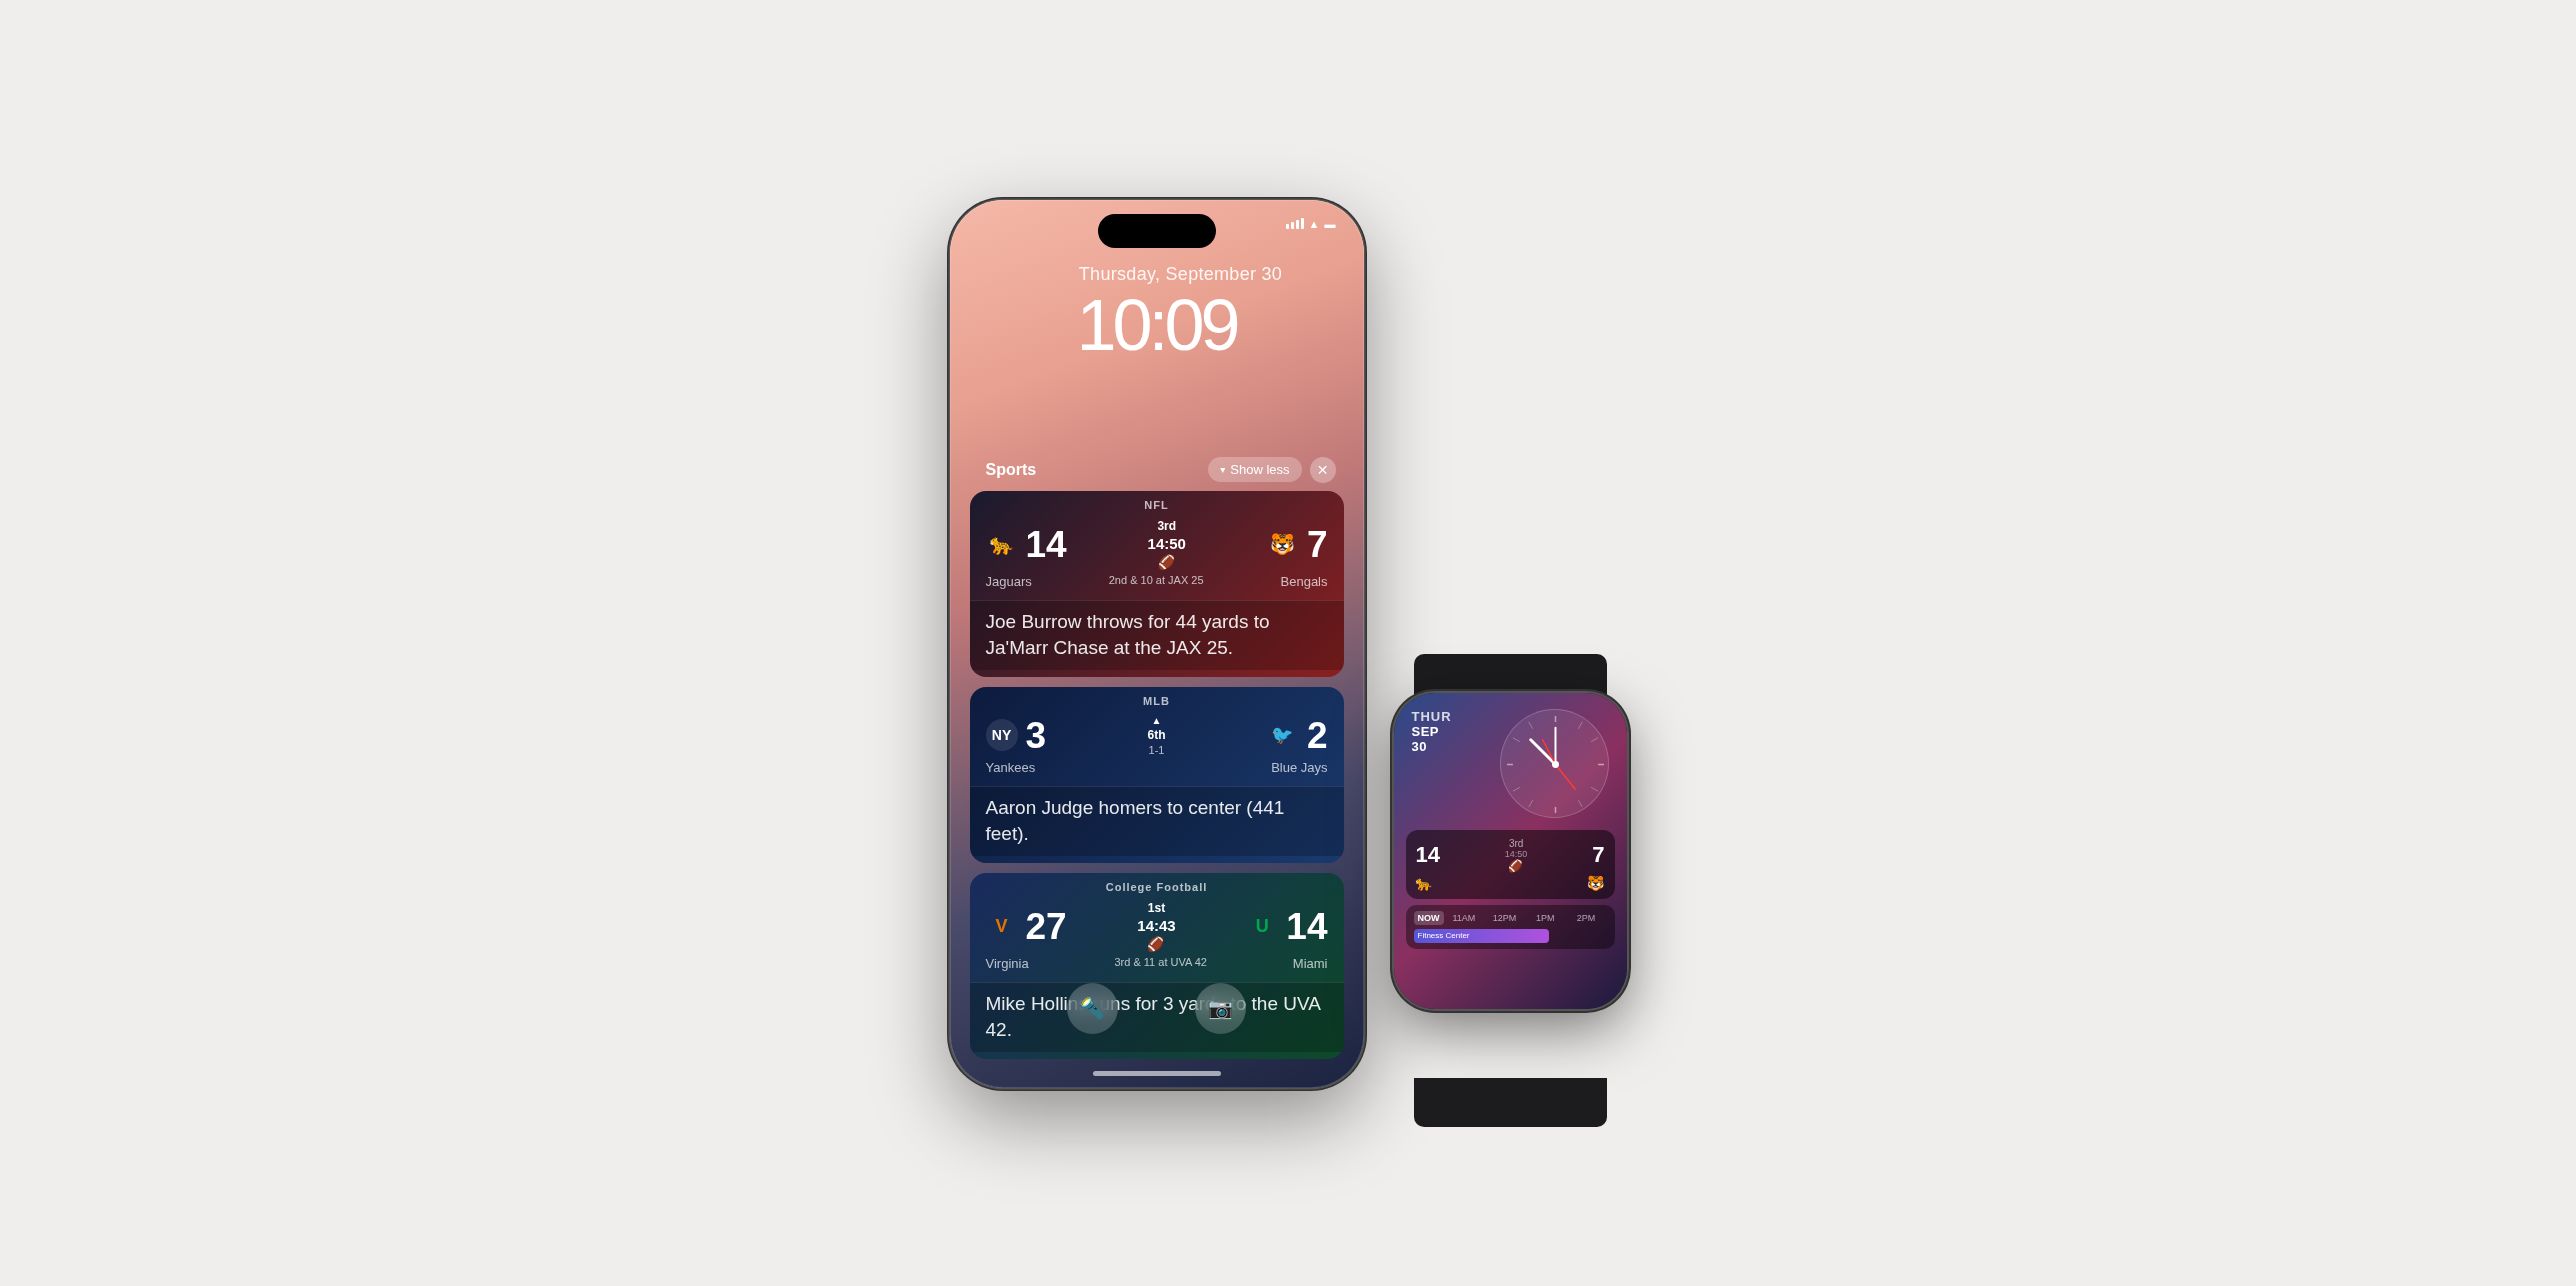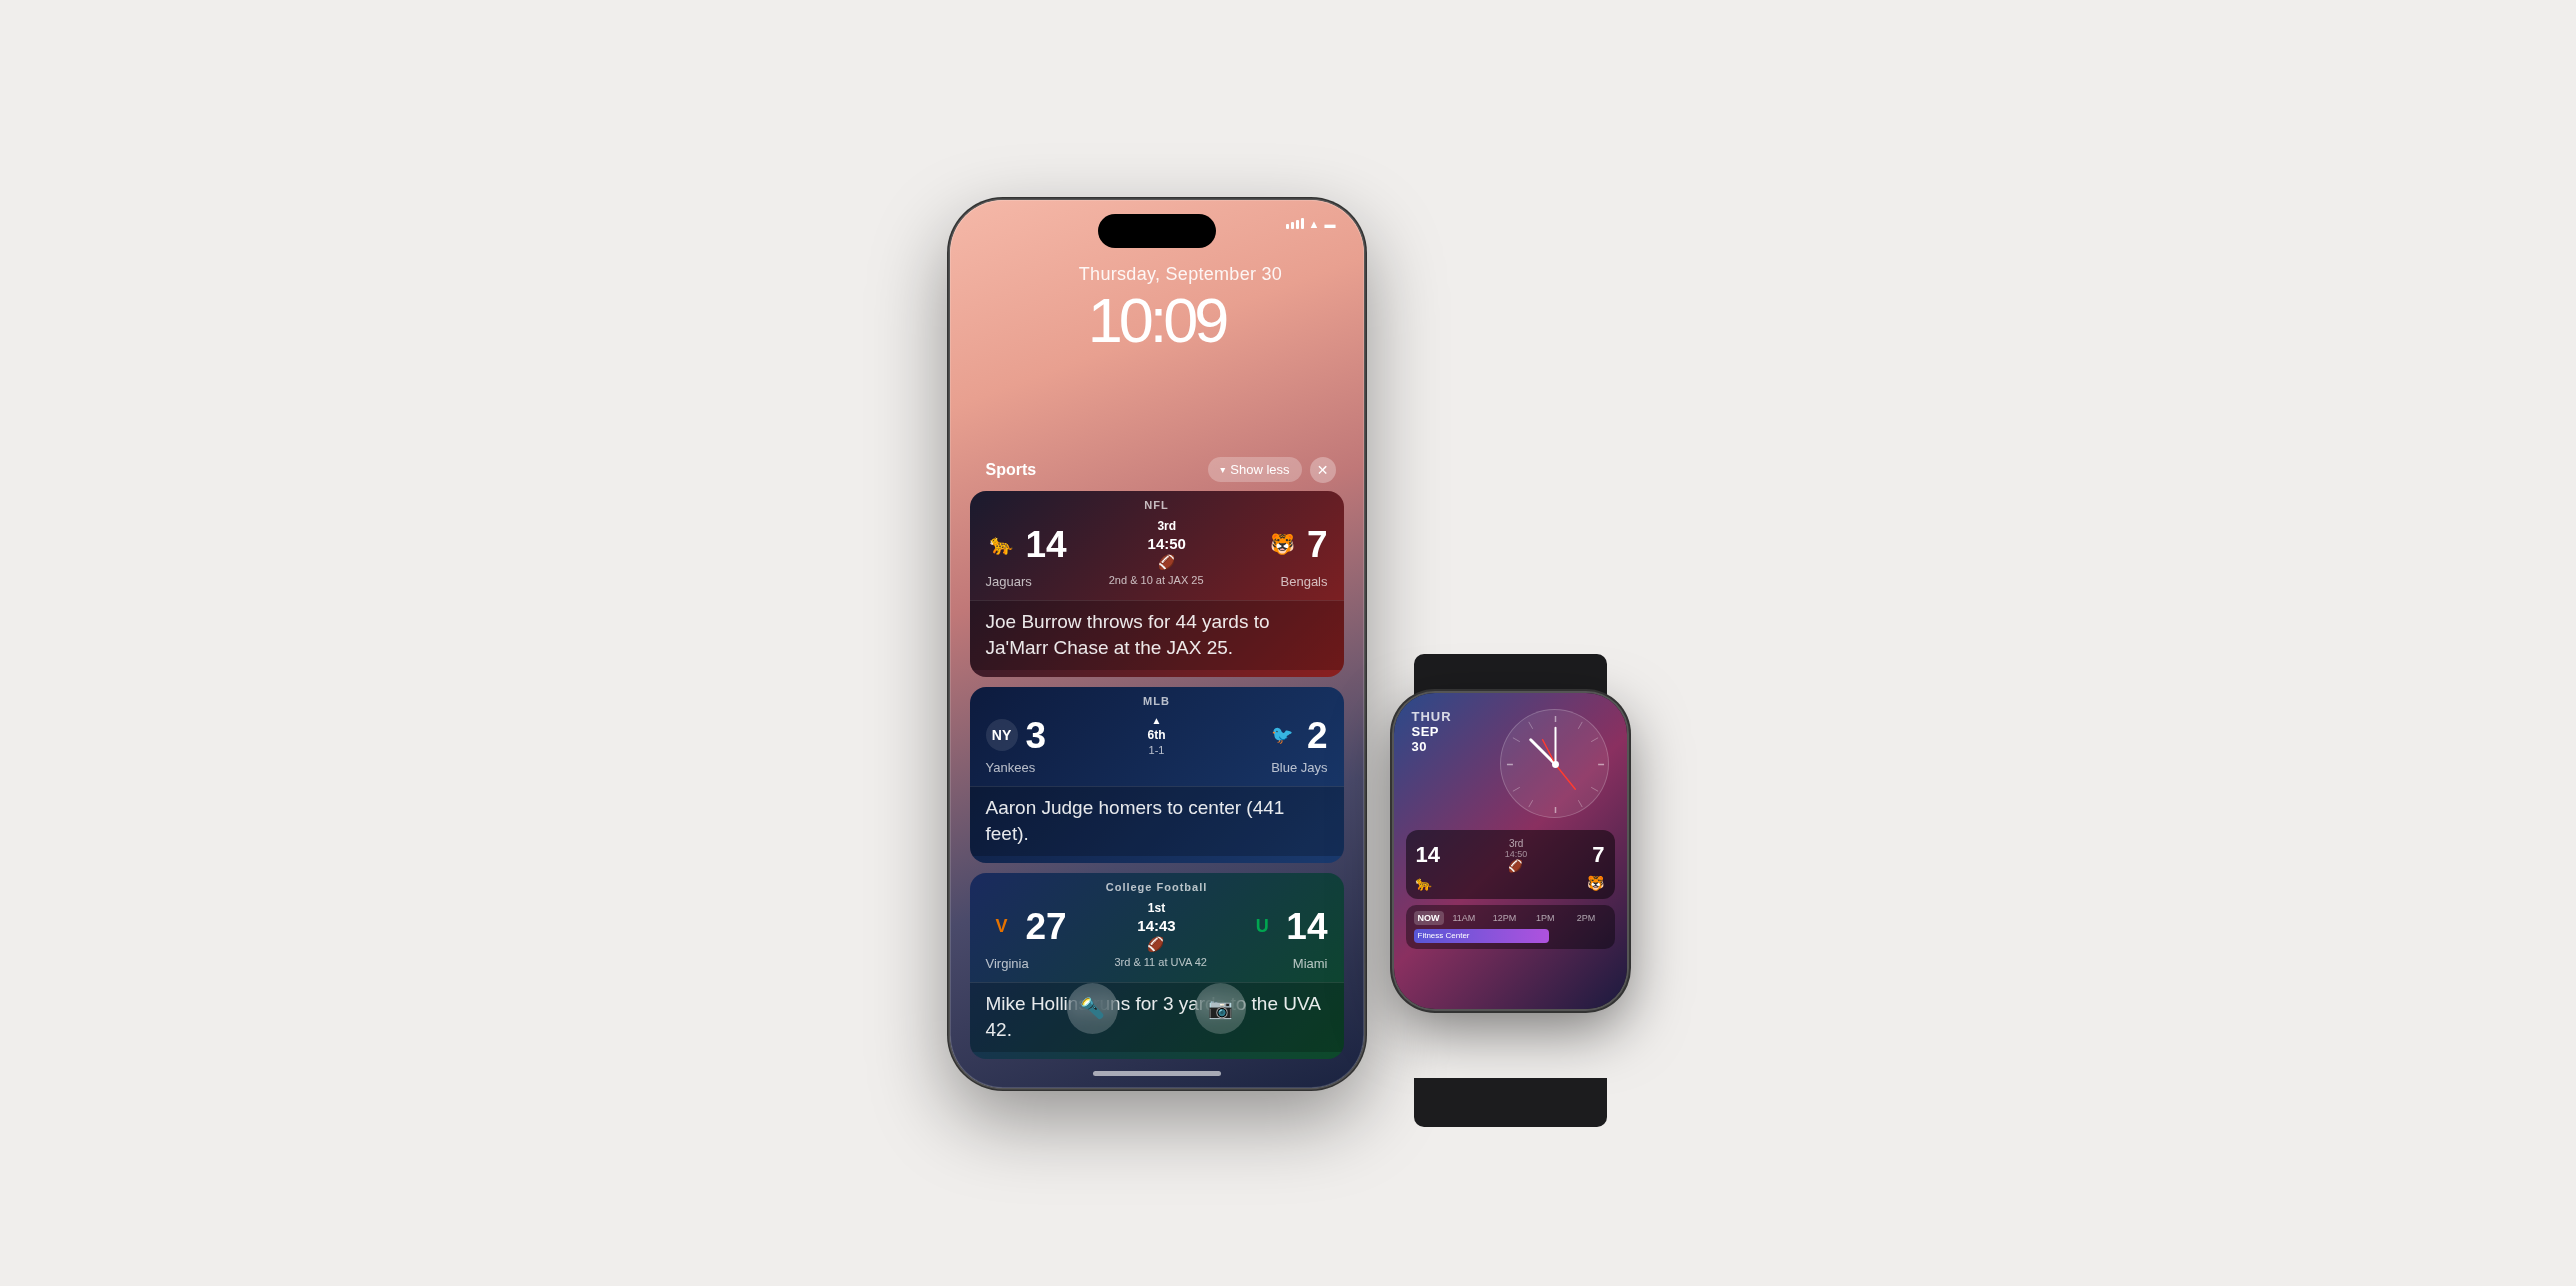--- a/index.html
+++ b/index.html
@@ -84,21 +84,21 @@
     .lock-date {
       font-size: 18px;
       font-weight: 400;
       letter-spacing: 0.3px;
       margin-bottom: 4px;
       color: rgba(255,255,255,0.9);
       padding-left: 48px;
     }
 
     .lock-time {
-      font-size: 63px;
+      font-size: 72px;
       font-weight: 200;
       letter-spacing: -4px;
       line-height: 1;
       color: white;
     }
 
     
     .sports-header {
       position: absolute;
       top: 257px;

